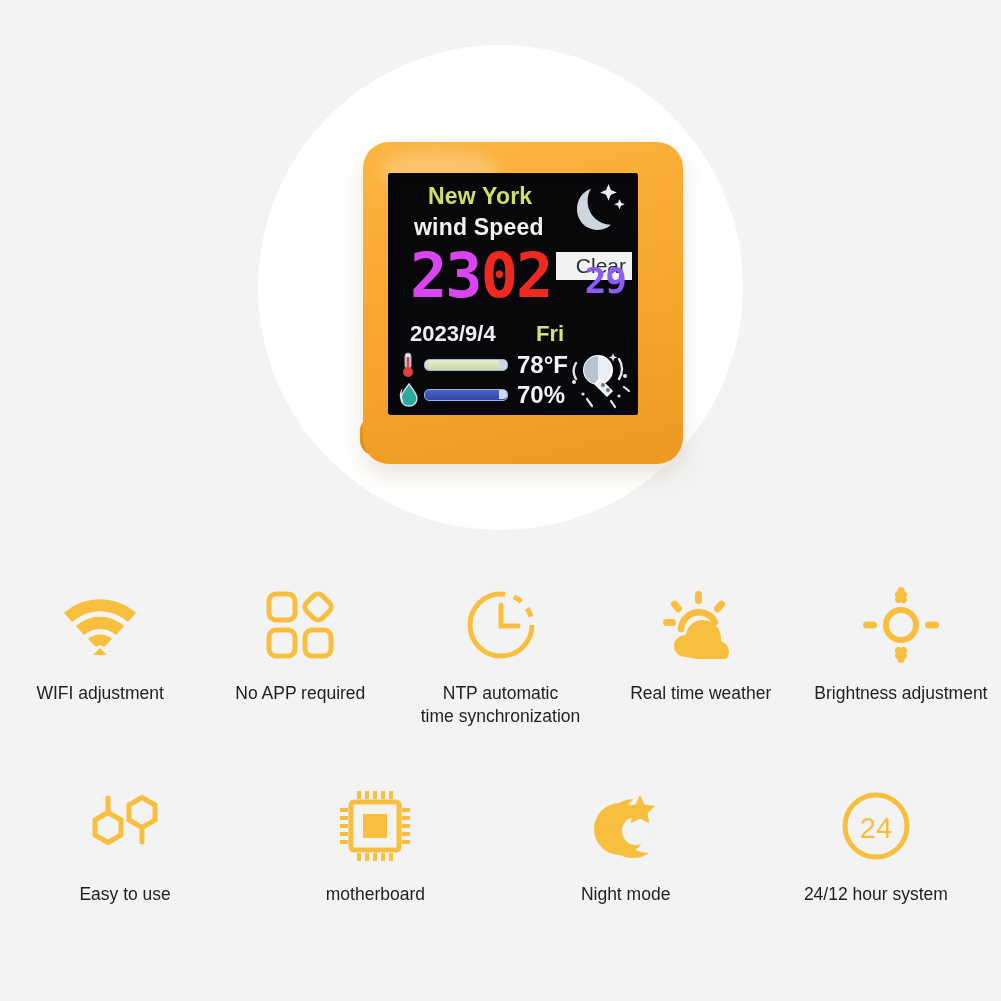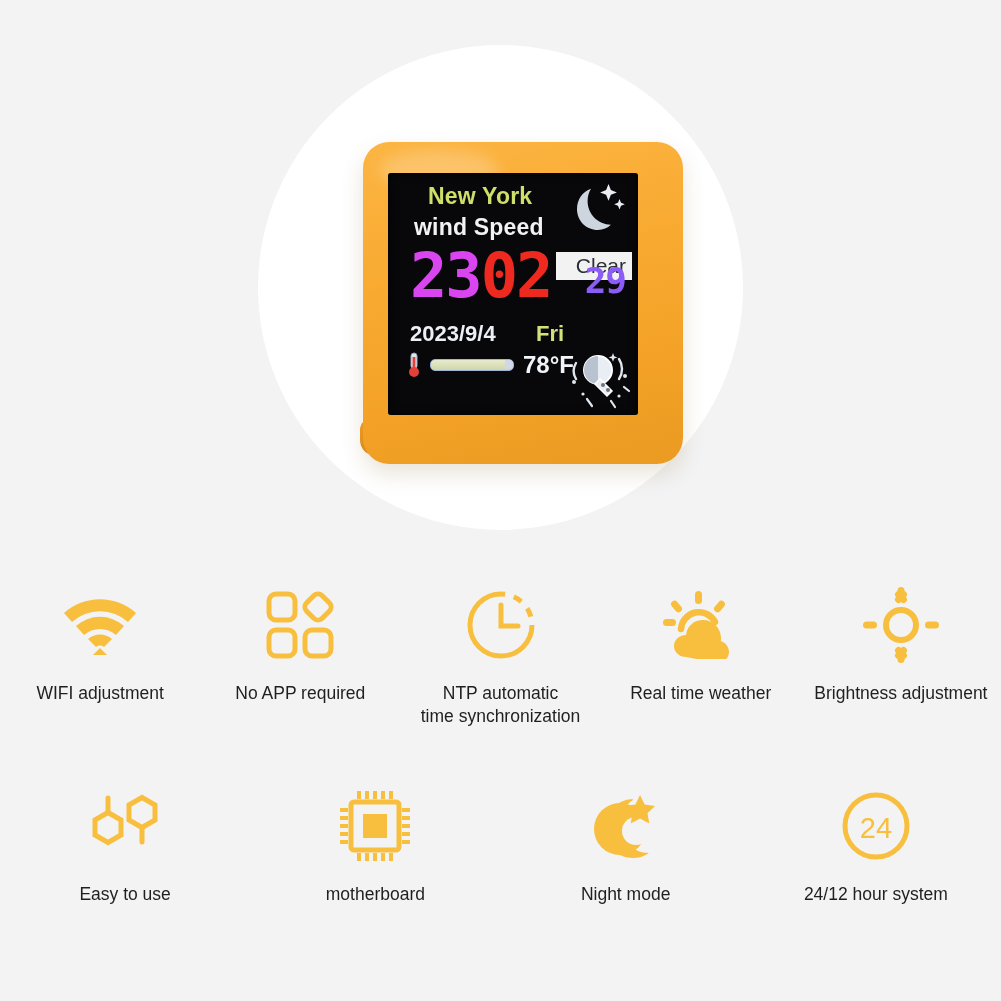--- a/index.html
+++ b/index.html
@@ -146,21 +146,21 @@
     font-size: 22px;
     font-weight: bold;
     color: #d4e07a;
     white-space: nowrap;
   }
 
   .row-metric {
     position: absolute;
     display: flex;
     align-items: center;
-    left: 14px;
+    left: 8px;
   }
   .row-temp { top: 178px; }
   .row-hum  { top: 208px; }
 
   .metric-ico { width: 24px; height: 28px; flex: 0 0 24px; }
   .bar {
     width: 82px; height: 10px;
     border-radius: 5px;
     margin-left: 4px;
     border: 1px solid #9fb4d8;
@@ -266,20 +266,30 @@
             <svg viewBox="0 0 24 28" width="24" height="28">
               <rect x="9" y="2" width="6" height="16" rx="3" fill="#dfe6ee" stroke="#9aa8bd" stroke-width="1"></rect>
               <rect x="10.6" y="6" width="2.8" height="12" fill="#e2403a"></rect>
               <circle cx="12" cy="21" r="5" fill="#e2403a"></circle>
             </svg>
           </span>
           <span class="bar bar-temp"></span>
           <span class="metric-val">78°F</span>
         </div>
 
+        <div class="row-metric row-hum">
+          <span class="metric-ico">
+            <svg viewBox="0 0 24 28" width="24" height="28">
+              <path d="M13 3c5 6.5 8 10.4 8 14.2C21 22 17.4 25 13 25S5 22 5 17.2C5 13.4 8 9.5 13 3z" fill="#2fa9a0" stroke="#cfd8e4" stroke-width="1.4"></path>
+              <path d="M6.5 7c-2.6 4-3.4 7.2-2.2 10.2.7 1.8 2 3.2 3.6 4-2.4-3.6-2.8-8.4-1.4-14.2z" fill="#e6edf4"></path>
+            </svg>
+          </span>
+          <span class="bar bar-hum"></span>
+          <span class="metric-val">70%</span>
+        </div>
 
         <div class="meteor-wrap">
           <svg viewBox="0 0 66 62" width="66" height="62">
             <circle cx="31" cy="21" r="14" fill="#e9eef4" stroke="#ffffff" stroke-width="2"></circle>
             <path d="M31 7a14 14 0 0 0 0 28z" fill="#b9c3cf"></path>
             <path d="M33 30l12 12-5 5-12-12z" fill="#e9eef4" stroke="#ffffff" stroke-width="1.5"></path>
             <circle cx="36" cy="36" r="2" fill="#6a7480"></circle>
             <circle cx="41" cy="41" r="2" fill="#6a7480"></circle>
             <path d="M9 14c-3 5-3 11 0 16" stroke="#dfe6ee" stroke-width="2.4" fill="none" stroke-linecap="round"></path>
             <path d="M52 10c4 6 4 14 0 20" stroke="#dfe6ee" stroke-width="2.4" fill="none" stroke-linecap="round"></path>

